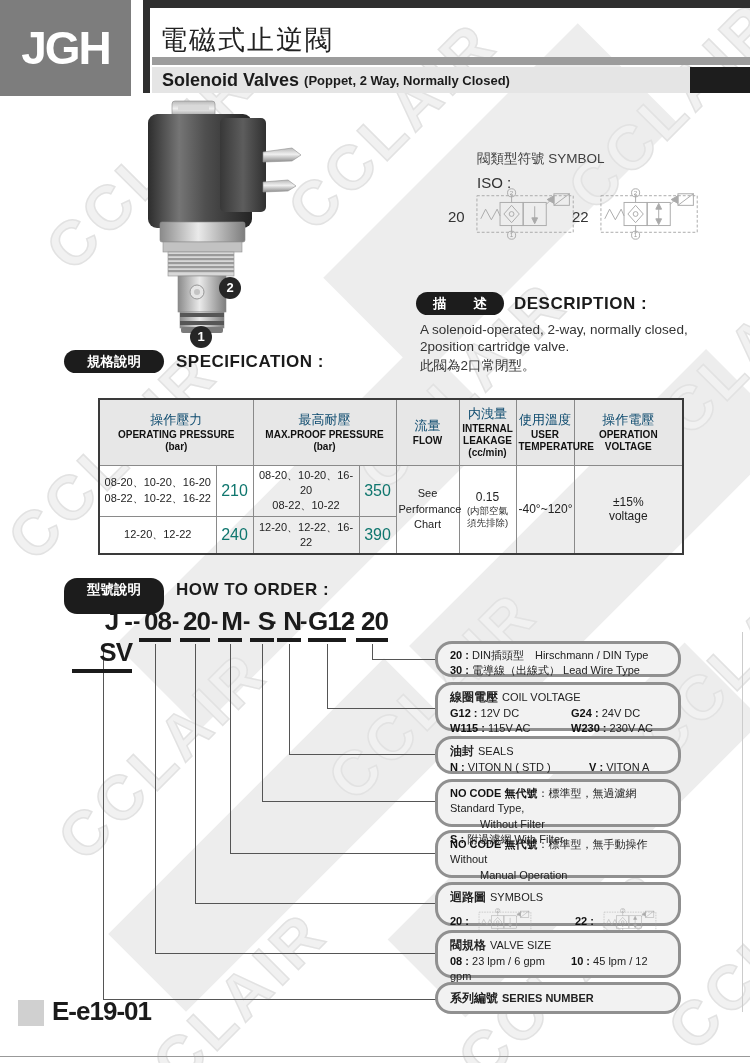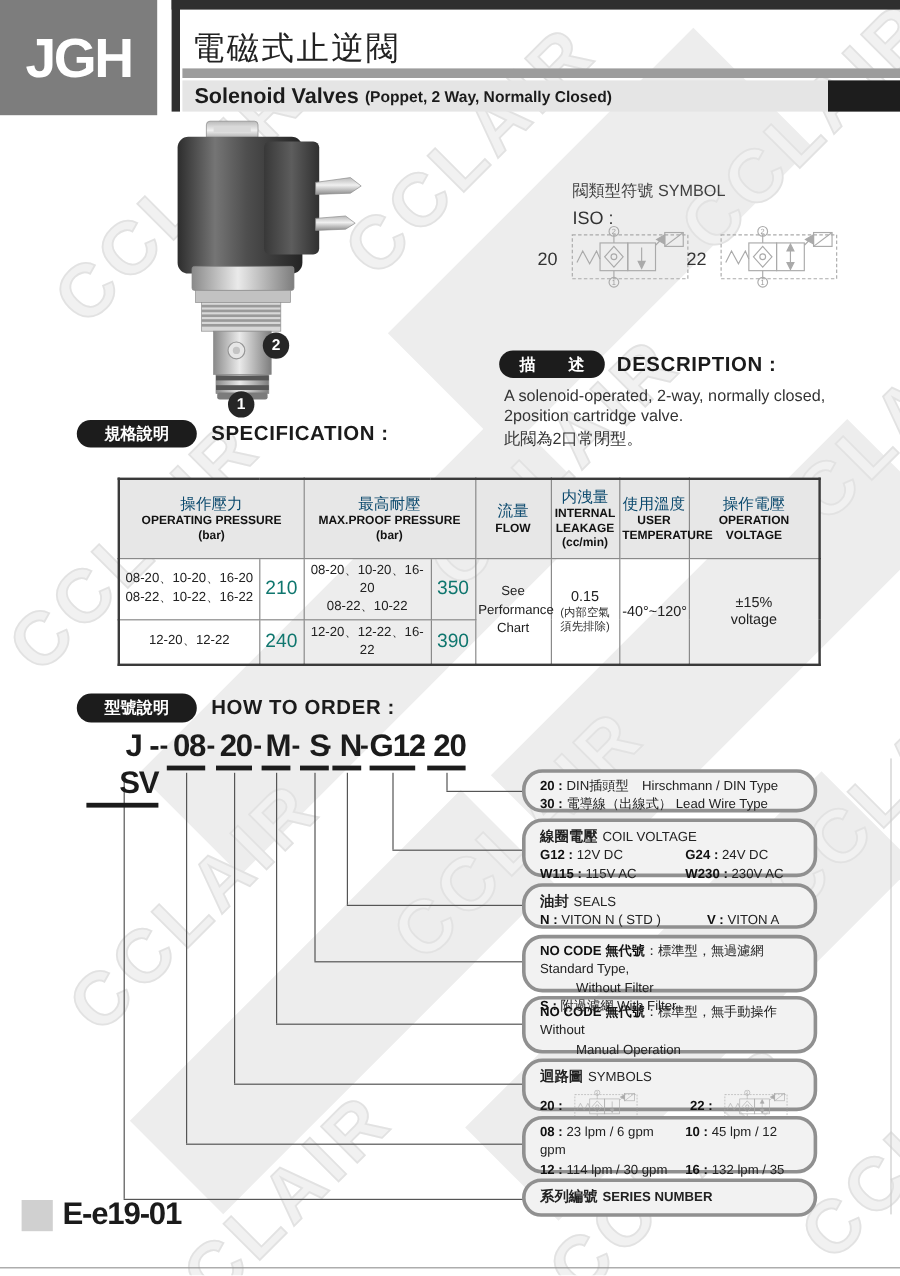--- a/index.html
+++ b/index.html
@@ -294,21 +294,21 @@
     </tr>
     <tr style="height:38px;">
       <td class="c11">12-20、12-22</td>
       <td class="val">240</td>
       <td class="c11">12-20、12-22、16-22</td>
       <td class="val">390</td>
     </tr>
   </tbody>
     </table>
 
-  <div class="badge" style="left:64px;top:578px;width:100px;height:24px;">型號說明</div>
+  <div class="badge" style="left:64px;top:578px;width:100px;height:36px;">型號說明</div>
   <div class="h1" style="left:176px;top:580px;">HOW TO ORDER :</div>
 
   <div class="cg" style="left:72px;width:60px;">J - SV</div>
   <div class="cg" style="left:139px;width:32px;">08</div>
   <div class="cg" style="left:180px;width:30px;">20</div>
   <div class="cg" style="left:218px;width:24px;">M</div>
   <div class="cg" style="left:250px;width:24px;">S</div>
   <div class="cg" style="left:277px;width:24px;">N</div>
   <div class="cg" style="left:308px;width:38px;">G12</div>
   <div class="cg" style="left:356px;width:32px;">20</div>
@@ -377,20 +377,21 @@
         </svg>
       <span class="gap"></span>
       <b>22 :</b>
       <svg width="62" height="28" viewBox="0 0 116 54">
           <use href="#vsym22"></use>
         </svg>
     </div>
   </div>
 
   <div class="obox" style="top:930px;height:48px;">
+    <div class="bt"><span class="zh">閥規格</span><span class="en">VALVE SIZE</span></div>
     <div><span class="pair"><b>08 :</b> <span>23 lpm / 6 gpm</span></span>
          <span><b>10 :</b> <span>45 lpm / 12 gpm</span></span></div>
     <div><span class="pair"><b>12 :</b> <span>114 lpm / 30 gpm</span></span>
          <span><b>16 :</b> <span>132 lpm / 35 gpm</span></span></div>
   </div>
 
   <div class="obox" style="top:982px;height:32px;display:flex;align-items:center;">
     <div class="bt"><span class="zh">系列編號</span><span class="en" style="font-weight:bold">SERIES NUMBER</span></div>
   </div>
 

